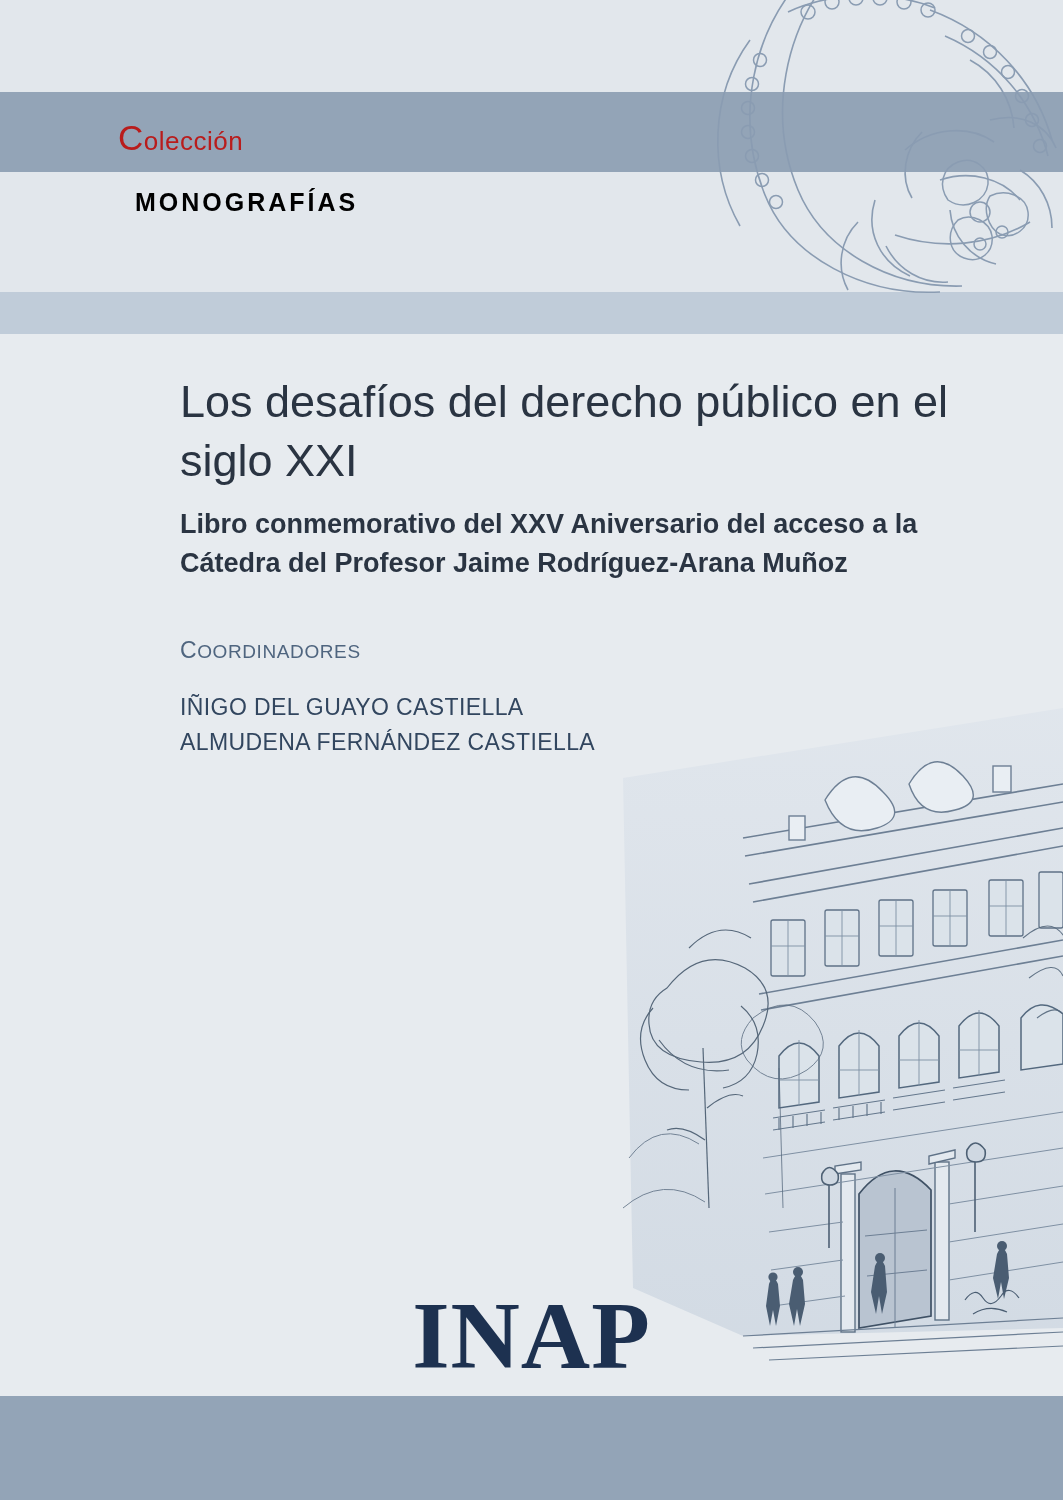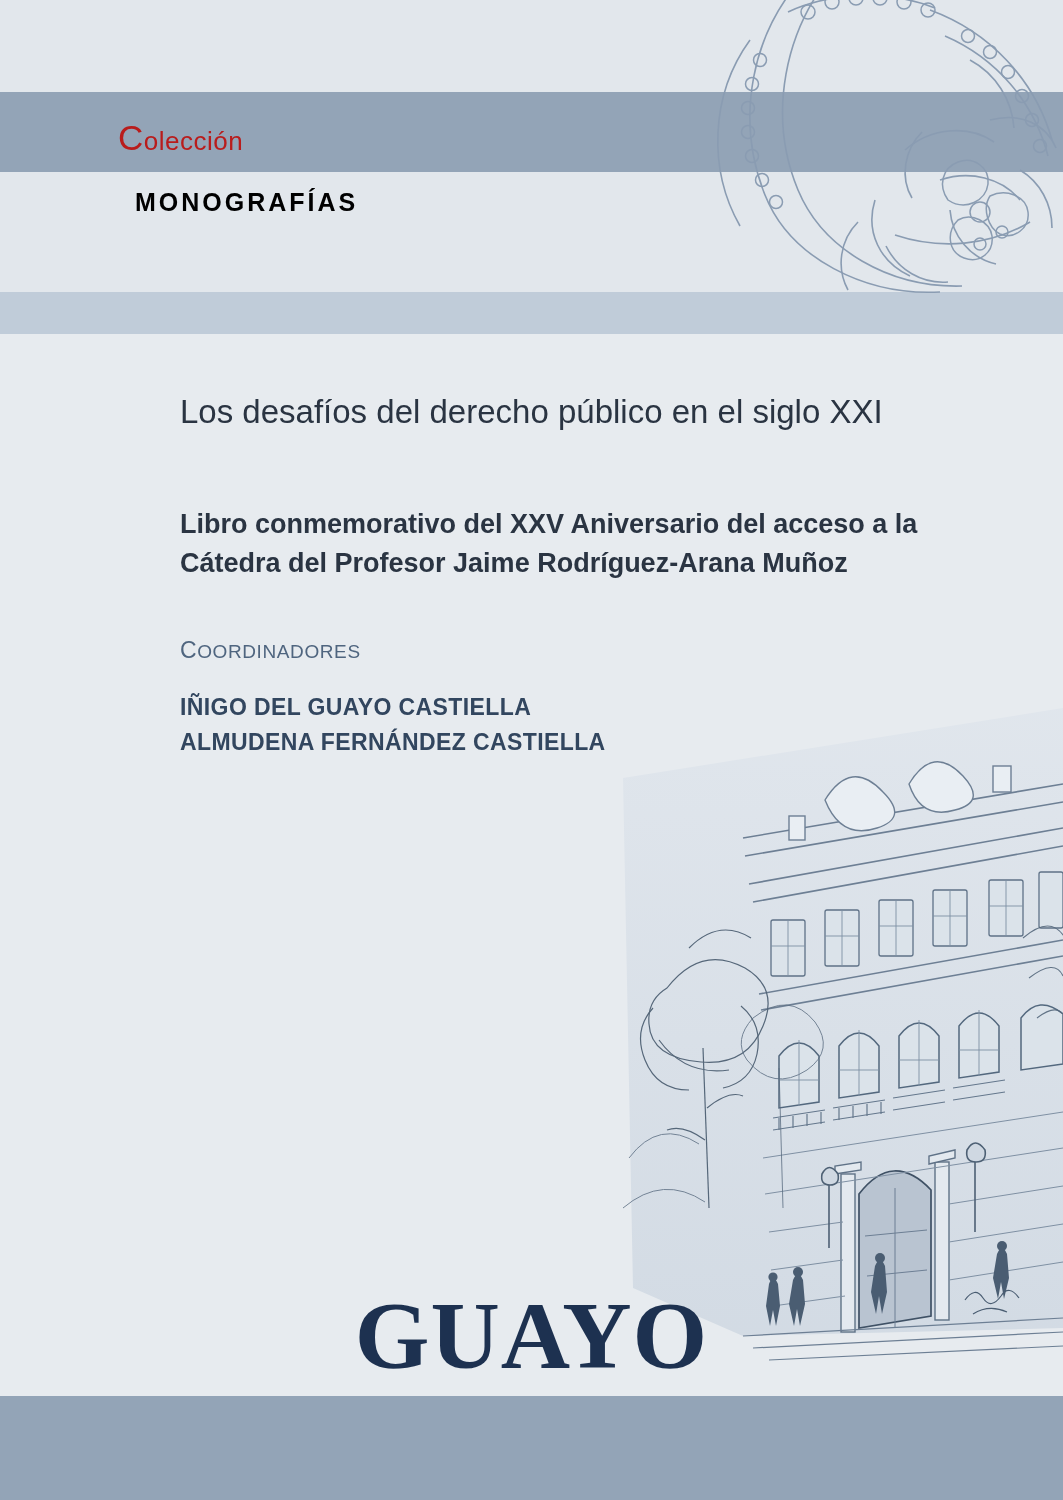--- a/index.html
+++ b/index.html
@@ -83,24 +83,23 @@
     letter-spacing: 3px;
     margin-left: 17px;
   }
 
   
   .title {
     position: absolute;
     left: 180px; top: 372px;
     width: 790px;
     color: #2a3442;
-    font-size: 33px;
+    font-size: 45px;
     line-height: 1.32;
     font-weight: normal;
-    margin-top: 18px;
   }
   .subtitle {
     position: absolute;
     left: 180px; top: 505px;
     width: 800px;
     color: #2a3442;
     font-size: 27px;
     line-height: 1.45;
     font-weight: bold;
   }
@@ -114,21 +113,21 @@
     font-weight: normal;
     letter-spacing: 0.6px;
   }
   .coord-label .cap { font-size: 23px; }
 
   .coord-name {
     position: absolute;
     left: 180px;
     color: #32465f;
     font-size: 23px;
-    font-weight: bold;
+    font-weight: normal;
     letter-spacing: 0.4px;
   }
   .coord-name.n1 { top: 694px; }
   .coord-name.n2 { top: 729px; }
 
   
   .building {
     position: absolute;
     right: 0; bottom: 122px;
     width: 470px;
@@ -404,17 +403,17 @@
       <path d="M 404 566 q 5 -12 10 0 l 2 24 -5 21 -3 -17 -3 17 -5 -21 Z"></path>
       <circle cx="409" cy="558" r="5"></circle>
     </g>
 
     <g stroke="#4a5d72" stroke-width="1.2" fill="none">
       <path d="M 372 612 q 10 -14 18 -2 q 8 12 18 -2 q 8 -12 18 2"></path>
       <path d="M 380 626 q 16 -10 34 -2"></path>
     </g>
   </svg>
 
-  <div class="inap">GUAYO</div>
+  <div class="inap">INAP</div>
 
   <div class="footer-bar"></div>
 
 </div>
 
 </body></html>

